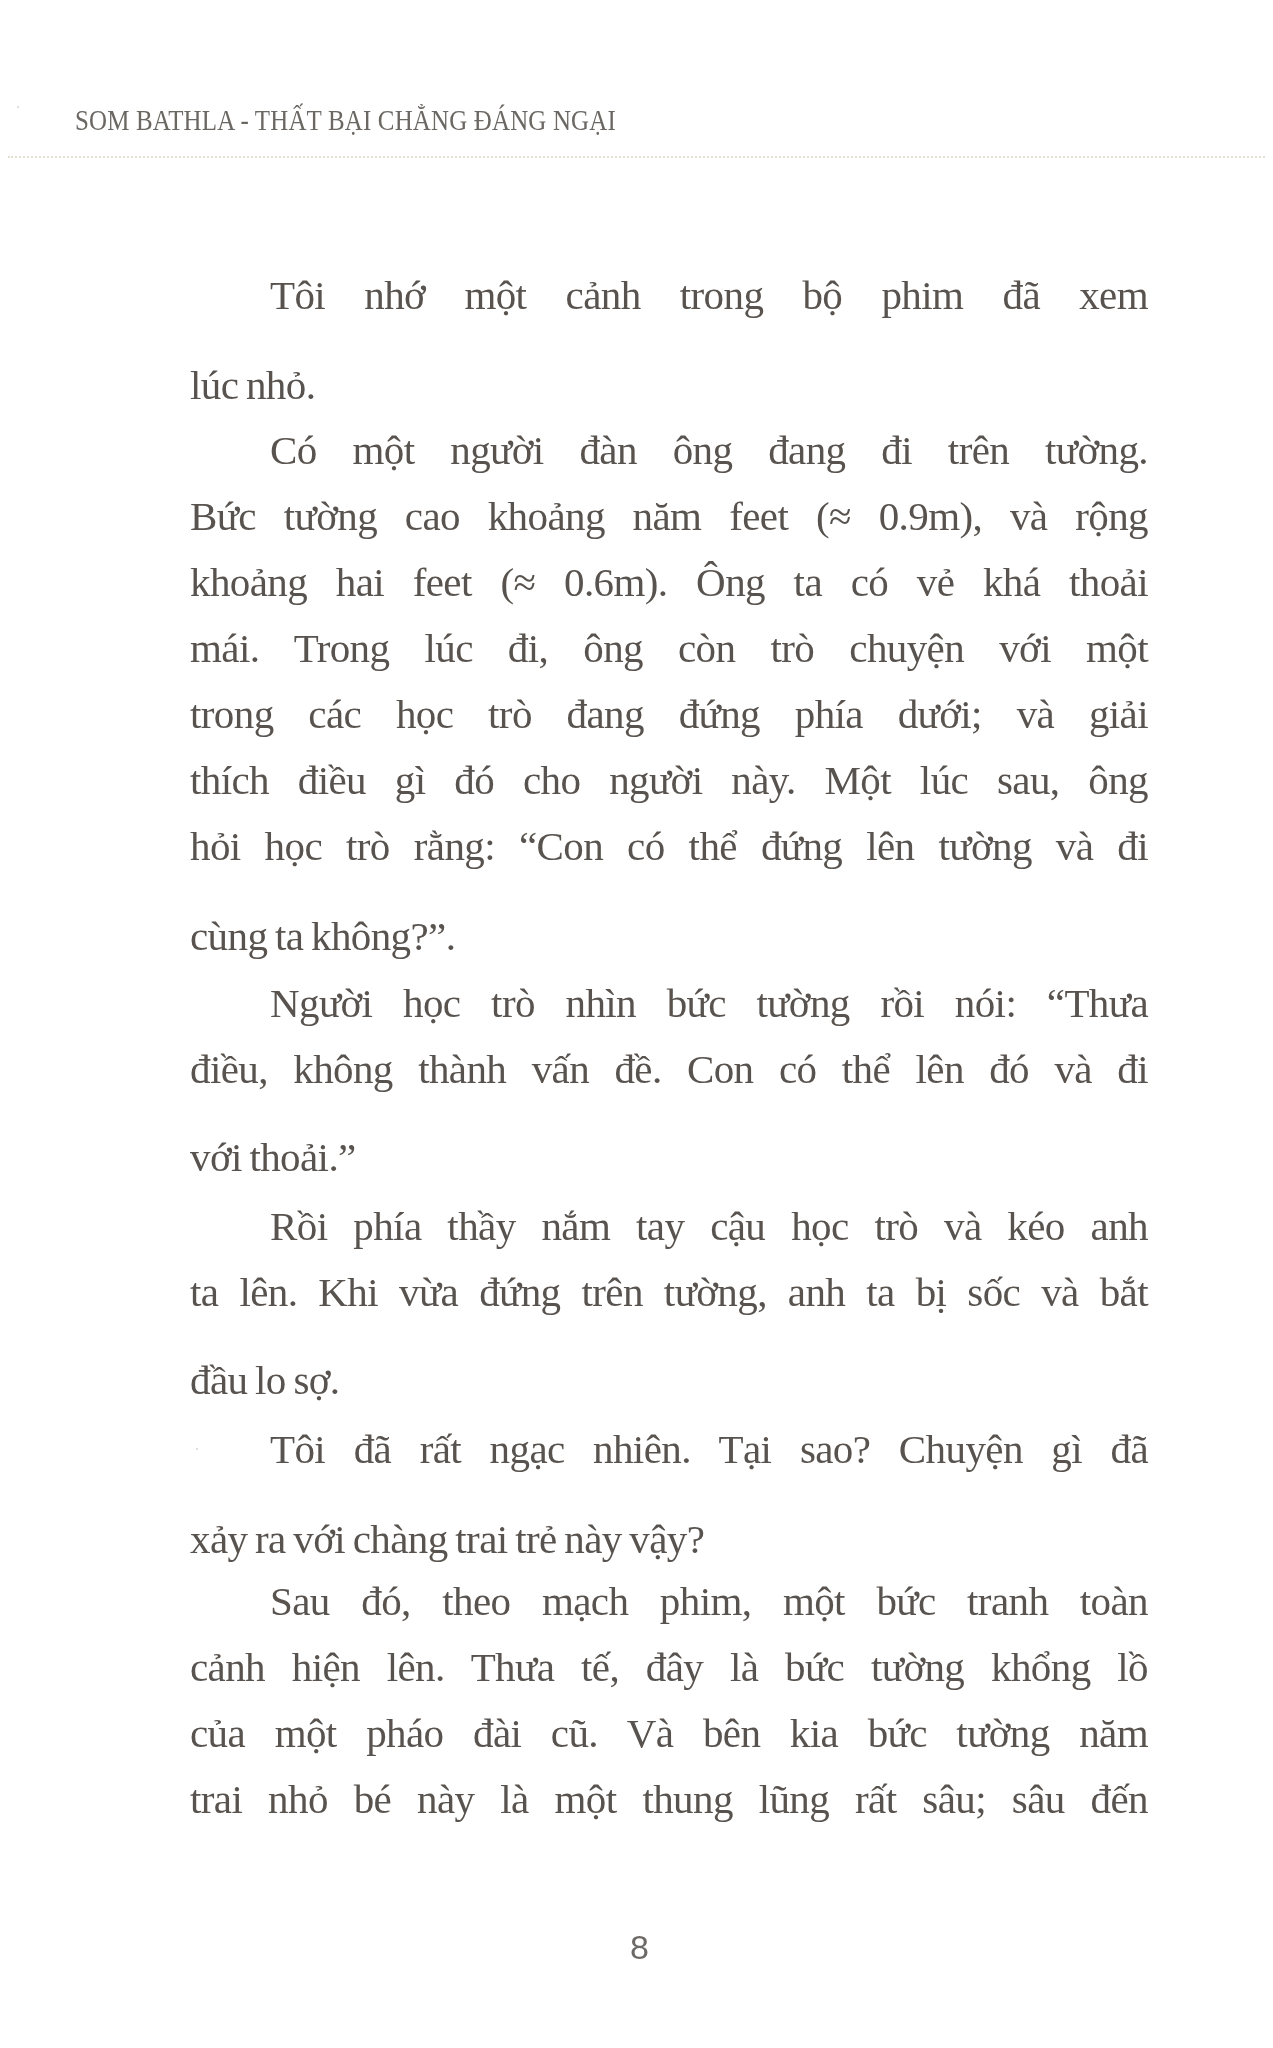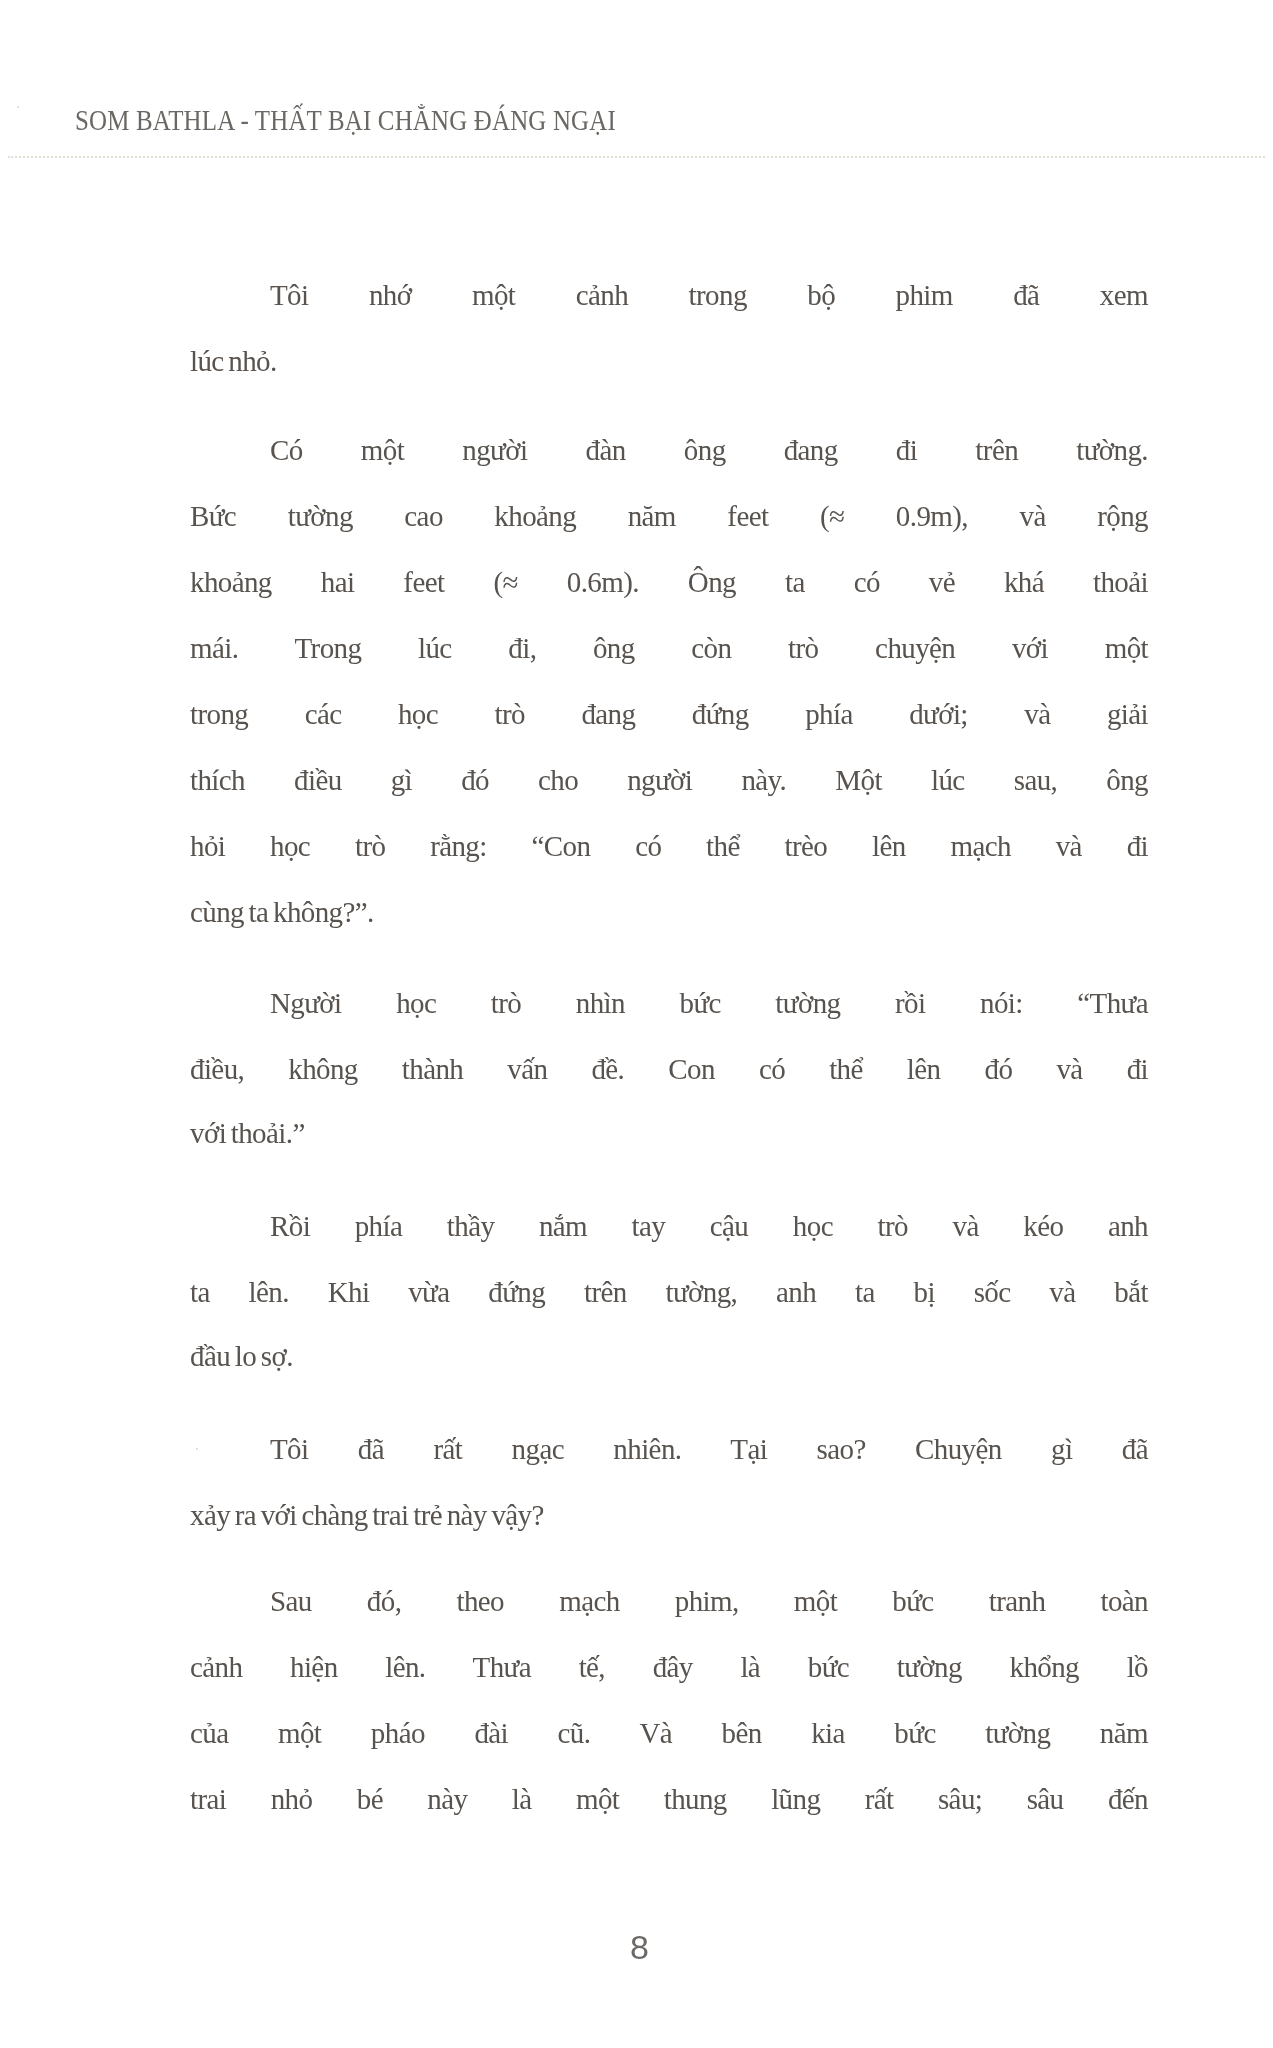--- a/index.html
+++ b/index.html
@@ -39,35 +39,36 @@
     position: absolute;
     left: 190px;
     width: 958px;
     top: 0;
   }
   .line {
     position: absolute;
     left: 0;
     width: 958px;
     height: 60px;
-    font-size: 29px;
+    font-size: 41px;
     line-height: 60px;
     white-space: nowrap;
     text-align: justify;
     text-align-last: justify;
     letter-spacing: -0.6px;
     word-spacing: -2px;
   }
   .line.indent {
     left: 80px;
     width: 878px;
   }
   .line.last {
     text-align-last: left;
     width: auto;
+    margin-top: 24px;
   }
   .page-number {
     position: absolute;
     left: 630px;
     top: 1928px;
     font-family: "Liberation Sans", "DejaVu Sans", sans-serif;
     font-size: 34px;
     color: #6d6966;
     font-weight: 300;
   }
@@ -89,21 +90,21 @@
 
   <div class="line indent" style="top:265px">Tôi nhớ một cảnh trong bộ phim đã xem</div>
   <div class="line last" style="top:331px">lúc nhỏ.</div>
 
   <div class="line indent" style="top:420px">Có một người đàn ông đang đi trên tường.</div>
   <div class="line" style="top:486px">Bức tường cao khoảng năm feet (≈ 0.9m), và rộng</div>
   <div class="line" style="top:552px">khoảng hai feet (≈ 0.6m). Ông ta có vẻ khá thoải</div>
   <div class="line" style="top:618px">mái. Trong lúc đi, ông còn trò chuyện với một</div>
   <div class="line" style="top:684px">trong các học trò đang đứng phía dưới; và giải</div>
   <div class="line" style="top:750px">thích điều gì đó cho người này. Một lúc sau, ông</div>
-  <div class="line" style="top:816px">hỏi học trò rằng: “Con có thể trèo lên mạch và đi</div>
+  <div class="line" style="top:816px">hỏi học trò rằng: “Con có thể đứng lên tường và đi</div>
   <div class="line last" style="top:882px">cùng ta không?”.</div>
 
   <div class="line indent" style="top:973px">Người học trò nhìn bức tường rồi nói: “Thưa</div>
   <div class="line" style="top:1039px">điều, không thành vấn đề. Con có thể lên đó và đi</div>
   <div class="line last" style="top:1103px">với thoải.”</div>
 
   <div class="line indent" style="top:1196px">Rồi phía thầy nắm tay cậu học trò và kéo anh</div>
   <div class="line" style="top:1262px">ta lên. Khi vừa đứng trên tường, anh ta bị sốc và bắt</div>
   <div class="line last" style="top:1326px">đầu lo sợ.</div>
 

